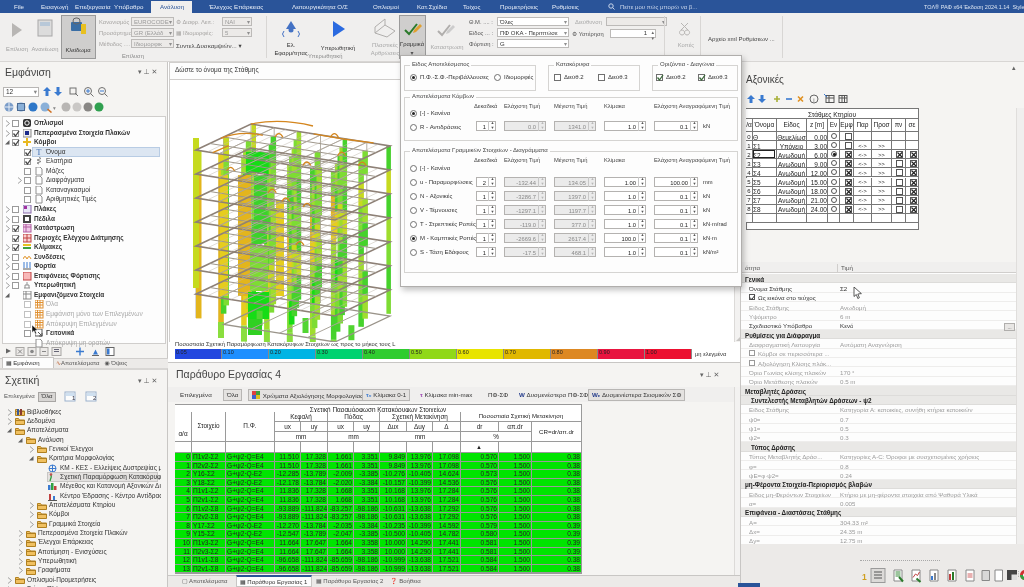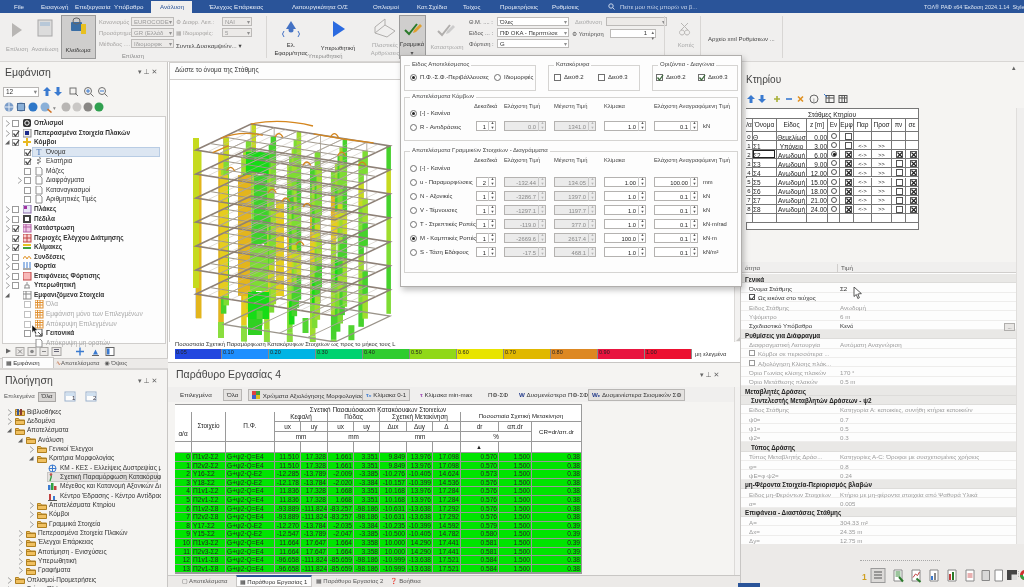--- a/index.html
+++ b/index.html
@@ -369,21 +369,21 @@
     </g>
 <g transform="translate(102,0)">
       <rect x="0" y="0.5" width="8" height="8" fill="#fff" stroke="#666"></rect>
       <rect x="1" y="1.5" width="2.5" height="6" fill="#3a7ad0"></rect>
     </g>
 </svg>
 <div class="abs" style="left:0px;top:358px;width:168px;height:10px;background:#eceae8;border-top:1px solid #d0cecc;"></div>
 <div class="abs" style="left:2px;top:357px;width:52px;height:11px;background:#fdfdfd;border:1px solid #c8c6c4;border-bottom:none;font-size:6px;color:#333;padding:1px 0 0 3px;">▦ Εμφάνιση</div>
 <div class="abs" style="left:56px;top:359px;font-size:6px;color:#555;"><span style="color:#c06030;">∿</span>Αποτελέσματα&nbsp;&nbsp;&nbsp;◉ Όψεις</div>
 <div class="abs" style="left:0;top:368px;width:168px;height:219px;background:#f5f4f2;border-right:1px solid #c8c6c4;border-top:2px solid #d8d6d4;"></div>
-<div class="abs" style="left:5px;top:374px;font-size:10.5px;color:#444;">Πλοήγηση</div>
+<div class="abs" style="left:5px;top:374px;font-size:10.5px;color:#444;">Σχετική</div>
 <div class="abs" style="left:138px;top:377px;font-size:7px;color:#666;">▾&nbsp;⊥&nbsp;✕</div>
 <div class="abs" style="left:4px;top:393px;font-size:6px;color:#555;">Επιλεγμένα</div>
 <div class="abs" style="left:38px;top:392px;width:18px;height:10px;background:#d8d6d4;border:1px solid #a8a6a4;font-size:6px;color:#333;text-align:center;">Όλα</div>
 <svg class="abs" style="left:64px;top:391px;" width="44" height="12">
 <rect x="1" y="1" width="10" height="9" fill="#fdfdfd" stroke="#9ab0cc"></rect>
     <path d="M2 2 h8 v3 h-8 z" fill="#cfe0f0"></path>
     <text x="8" y="9" font-size="6" fill="#334">1</text>
 <rect x="22" y="1" width="10" height="9" fill="#fdfdfd" stroke="#9ab0cc"></rect>
     <path d="M23 2 h8 v3 h-8 z" fill="#cfe0f0"></path>
     <text x="29" y="9" font-size="6" fill="#334">2</text>
@@ -1314,21 +1314,21 @@
 <div class="abs" style="left:433px;top:564.8000000000003px;width:28px;height:8.6px;background:#00e400;border-right:1px solid #9a9a9a;border-bottom:1px solid #9a9a9a;font-size:6.6px;color:#222;text-align:right;font-weight:normal;overflow:hidden;white-space:nowrap;padding:0px 1px 0 1px;">17.521</div>
 <div class="abs" style="left:461px;top:564.8000000000003px;width:38px;height:8.6px;background:#00e400;border-right:1px solid #9a9a9a;border-bottom:1px solid #9a9a9a;font-size:6.6px;color:#222;text-align:right;font-weight:normal;overflow:hidden;white-space:nowrap;padding:0px 1px 0 1px;">0.584</div>
 <div class="abs" style="left:499px;top:564.8000000000003px;width:33px;height:8.6px;background:#00e400;border-right:1px solid #9a9a9a;border-bottom:1px solid #9a9a9a;font-size:6.6px;color:#222;text-align:right;font-weight:normal;overflow:hidden;white-space:nowrap;padding:0px 1px 0 1px;">1.500</div>
 <div class="abs" style="left:532px;top:564.8000000000003px;width:50px;height:8.6px;background:#00e400;border-right:1px solid #9a9a9a;border-bottom:1px solid #9a9a9a;font-size:6.6px;color:#222;text-align:right;font-weight:normal;overflow:hidden;white-space:nowrap;padding:0px 1px 0 1px;">0.38</div>
 <div class="abs" style="left:734px;top:387px;width:10px;height:188px;background:#f3f2f1;border-left:1px solid #dcdad8;"></div>
 <div class="abs" style="left:168px;top:575px;width:572px;height:12px;background:#eceae8;border-top:1px solid #c8c6c4;"></div>
 <div class="abs" style="left:182px;top:577px;font-size:6px;color:#555;">▢ Αποτελέσματα</div>
 <div class="abs" style="left:236px;top:575px;width:76px;height:12px;background:#fdfdfd;border:1px solid #c8c6c4;border-top:2px solid #2a5499;font-size:6px;color:#333;padding:1px 0 0 3px;">▦ Παράθυρο Εργασίας 1</div>
 <div class="abs" style="left:316px;top:577px;font-size:6px;color:#555;">▦ Παράθυρο Εργασίας 2&nbsp;&nbsp;&nbsp;&nbsp;<span style="color:#c8a020;">❓</span> Βοήθεια</div>
 <div class="abs" style="left:740px;top:62px;width:284px;height:525px;background:#f5f4f2;border-left:1px solid #c8c6c4;"></div>
-<div class="abs" style="left:746px;top:74px;font-size:10px;color:#444;">Κτηρίου</div>
+<div class="abs" style="left:746px;top:74px;font-size:10px;color:#444;">Αξονικές</div>
 <div class="abs" style="left:1012px;top:64px;font-size:7px;color:#666;">▴</div>
 <svg class="abs" style="left:746px;top:93px;" width="150" height="12">
 <polygon points="5,2 9,6 6.5,6 6.5,10 3.5,10 3.5,6 1,6" fill="#3a7ad0"></polygon>
 <polygon points="16,10 20,6 17.5,6 17.5,2 14.5,2 14.5,6 12,6" fill="#3a7ad0"></polygon>
 <path d="M31 3 v6 M28 6 h6" stroke="#a8b038" stroke-width="1.6"></path>
 <path d="M40 6 h6" stroke="#3a7ad0" stroke-width="1.6"></path>
 <path d="M52 3.5 l5 5 m0 -5 l-5 5" stroke="#e09020" stroke-width="1.6"></path>
 <circle cx="68" cy="6" r="4" fill="none" stroke="#666"></circle>
     <text x="68" y="8.5" font-size="6" fill="#666" text-anchor="middle">i</text>
 <g stroke="#555" fill="none">

